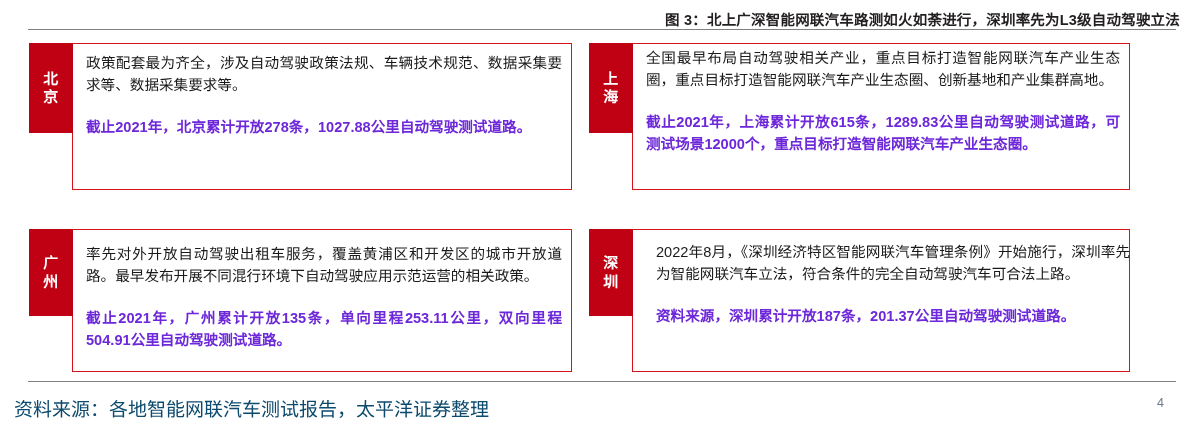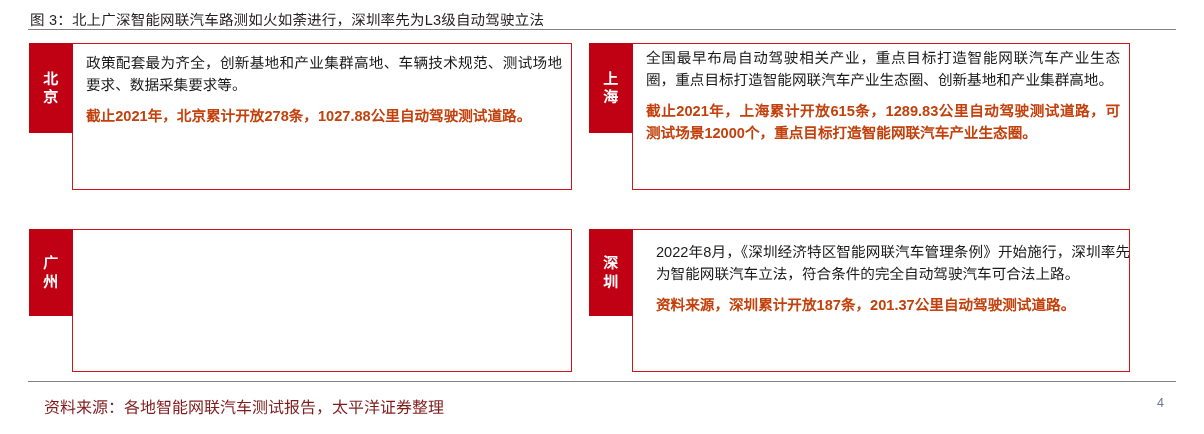--- a/index.html
+++ b/index.html
@@ -20,24 +20,25 @@
     overflow: hidden;
   }
 
   
   .fig-title {
     position: absolute;
     left: 30px;
     top: 8px;
     width: 1150px;
     font-size: 14.5px;
-    font-weight: 400;
+    font-weight: 700;
     color: #231f20;
     letter-spacing: 0.2px;
     white-space: nowrap;
+    text-align: right;
   }
   .title-rule {
     position: absolute;
     left: 28px;
     top: 29px;
     width: 1148px;
     height: 1px;
     background: #808080;
   }
 
@@ -92,42 +93,42 @@
     line-height: 1.53;
     color: #1a1a1a;
     margin: 0;
     text-align: justify;
     text-justify: inter-ideograph;
     letter-spacing: 0px;
   }
   .para-bold {
     font-size: 14.6px;
     line-height: 1.53;
-    color: #c2410c;
+    color: #6d28d9;
     font-weight: 700;
-    margin: 8px 0 0 0;
+    margin: 19px 0 0 0;
     text-align: justify;
     text-justify: inter-ideograph;
   }
 
   
   .footer-rule {
     position: absolute;
     left: 28px;
     top: 381px;
     width: 1148px;
     height: 1px;
     background: #808080;
   }
   .source {
     position: absolute;
-    left: 44px;
+    left: 14px;
     top: 394px;
-    font-size: 16px;
-    color: #7f1d1d;
+    font-size: 19px;
+    color: #0c4a6e;
     white-space: nowrap;
   }
   .page-no {
     position: absolute;
     right: 40px;
     top: 396px;
     font-size: 12.5px;
     color: #6f7c90;
   }
 </style>
@@ -138,38 +139,42 @@
 
   <div class="fig-title">图 3：北上广深智能网联汽车路测如火如荼进行，深圳率先为L3级自动驾驶立法</div>
   <div class="title-rule"></div>
 
   <div class="card card-tl"></div>
   <div class="tab tab-tl">
     <span>北</span>
     <span>京</span>
   </div>
   <div class="card-body body-tl">
-    <p class="para">政策配套最为齐全，创新基地和产业集群高地、车辆技术规范、测试场地要求、数据采集要求等。</p>
+    <p class="para">政策配套最为齐全，涉及自动驾驶政策法规、车辆技术规范、数据采集要求等、数据采集要求等。</p>
     <p class="para-bold">截止2021年，北京累计开放278条，1027.88公里自动驾驶测试道路。</p>
   </div>
 
   <div class="card card-tr"></div>
   <div class="tab tab-tr">
     <span>上</span>
     <span>海</span>
   </div>
   <div class="card-body body-tr">
     <p class="para">全国最早布局自动驾驶相关产业，重点目标打造智能网联汽车产业生态圈，重点目标打造智能网联汽车产业生态圈、创新基地和产业集群高地。</p>
     <p class="para-bold">截止2021年，上海累计开放615条，1289.83公里自动驾驶测试道路，可测试场景12000个，重点目标打造智能网联汽车产业生态圈。</p>
   </div>
 
   <div class="card card-bl"></div>
   <div class="tab tab-bl">
     <span>广</span>
     <span>州</span>
+  </div>
+  <div class="card-body body-bl">
+    <p class="para">率先对外开放自动驾驶出租车服务，覆盖黄浦区和开发区的城市开放道路。最早发布开展不同混行环境下自动驾驶应用示范运营的相关政策。</p>
+    <p class="para-bold">截止2021年，广州累计开放135条，单向里程253.11公里，双向里程504.91公里自动驾驶测试道路。</p>
   </div>
 
   <div class="card card-br"></div>
   <div class="tab tab-br">
     <span>深</span>
     <span>圳</span>
   </div>
   <div class="card-body body-br">
     <p class="para">2022年8月，《深圳经济特区智能网联汽车管理条例》开始施行，深圳率先为智能网联汽车立法，符合条件的完全自动驾驶汽车可合法上路。</p>
     <p class="para-bold">资料来源，深圳累计开放187条，201.37公里自动驾驶测试道路。</p>

